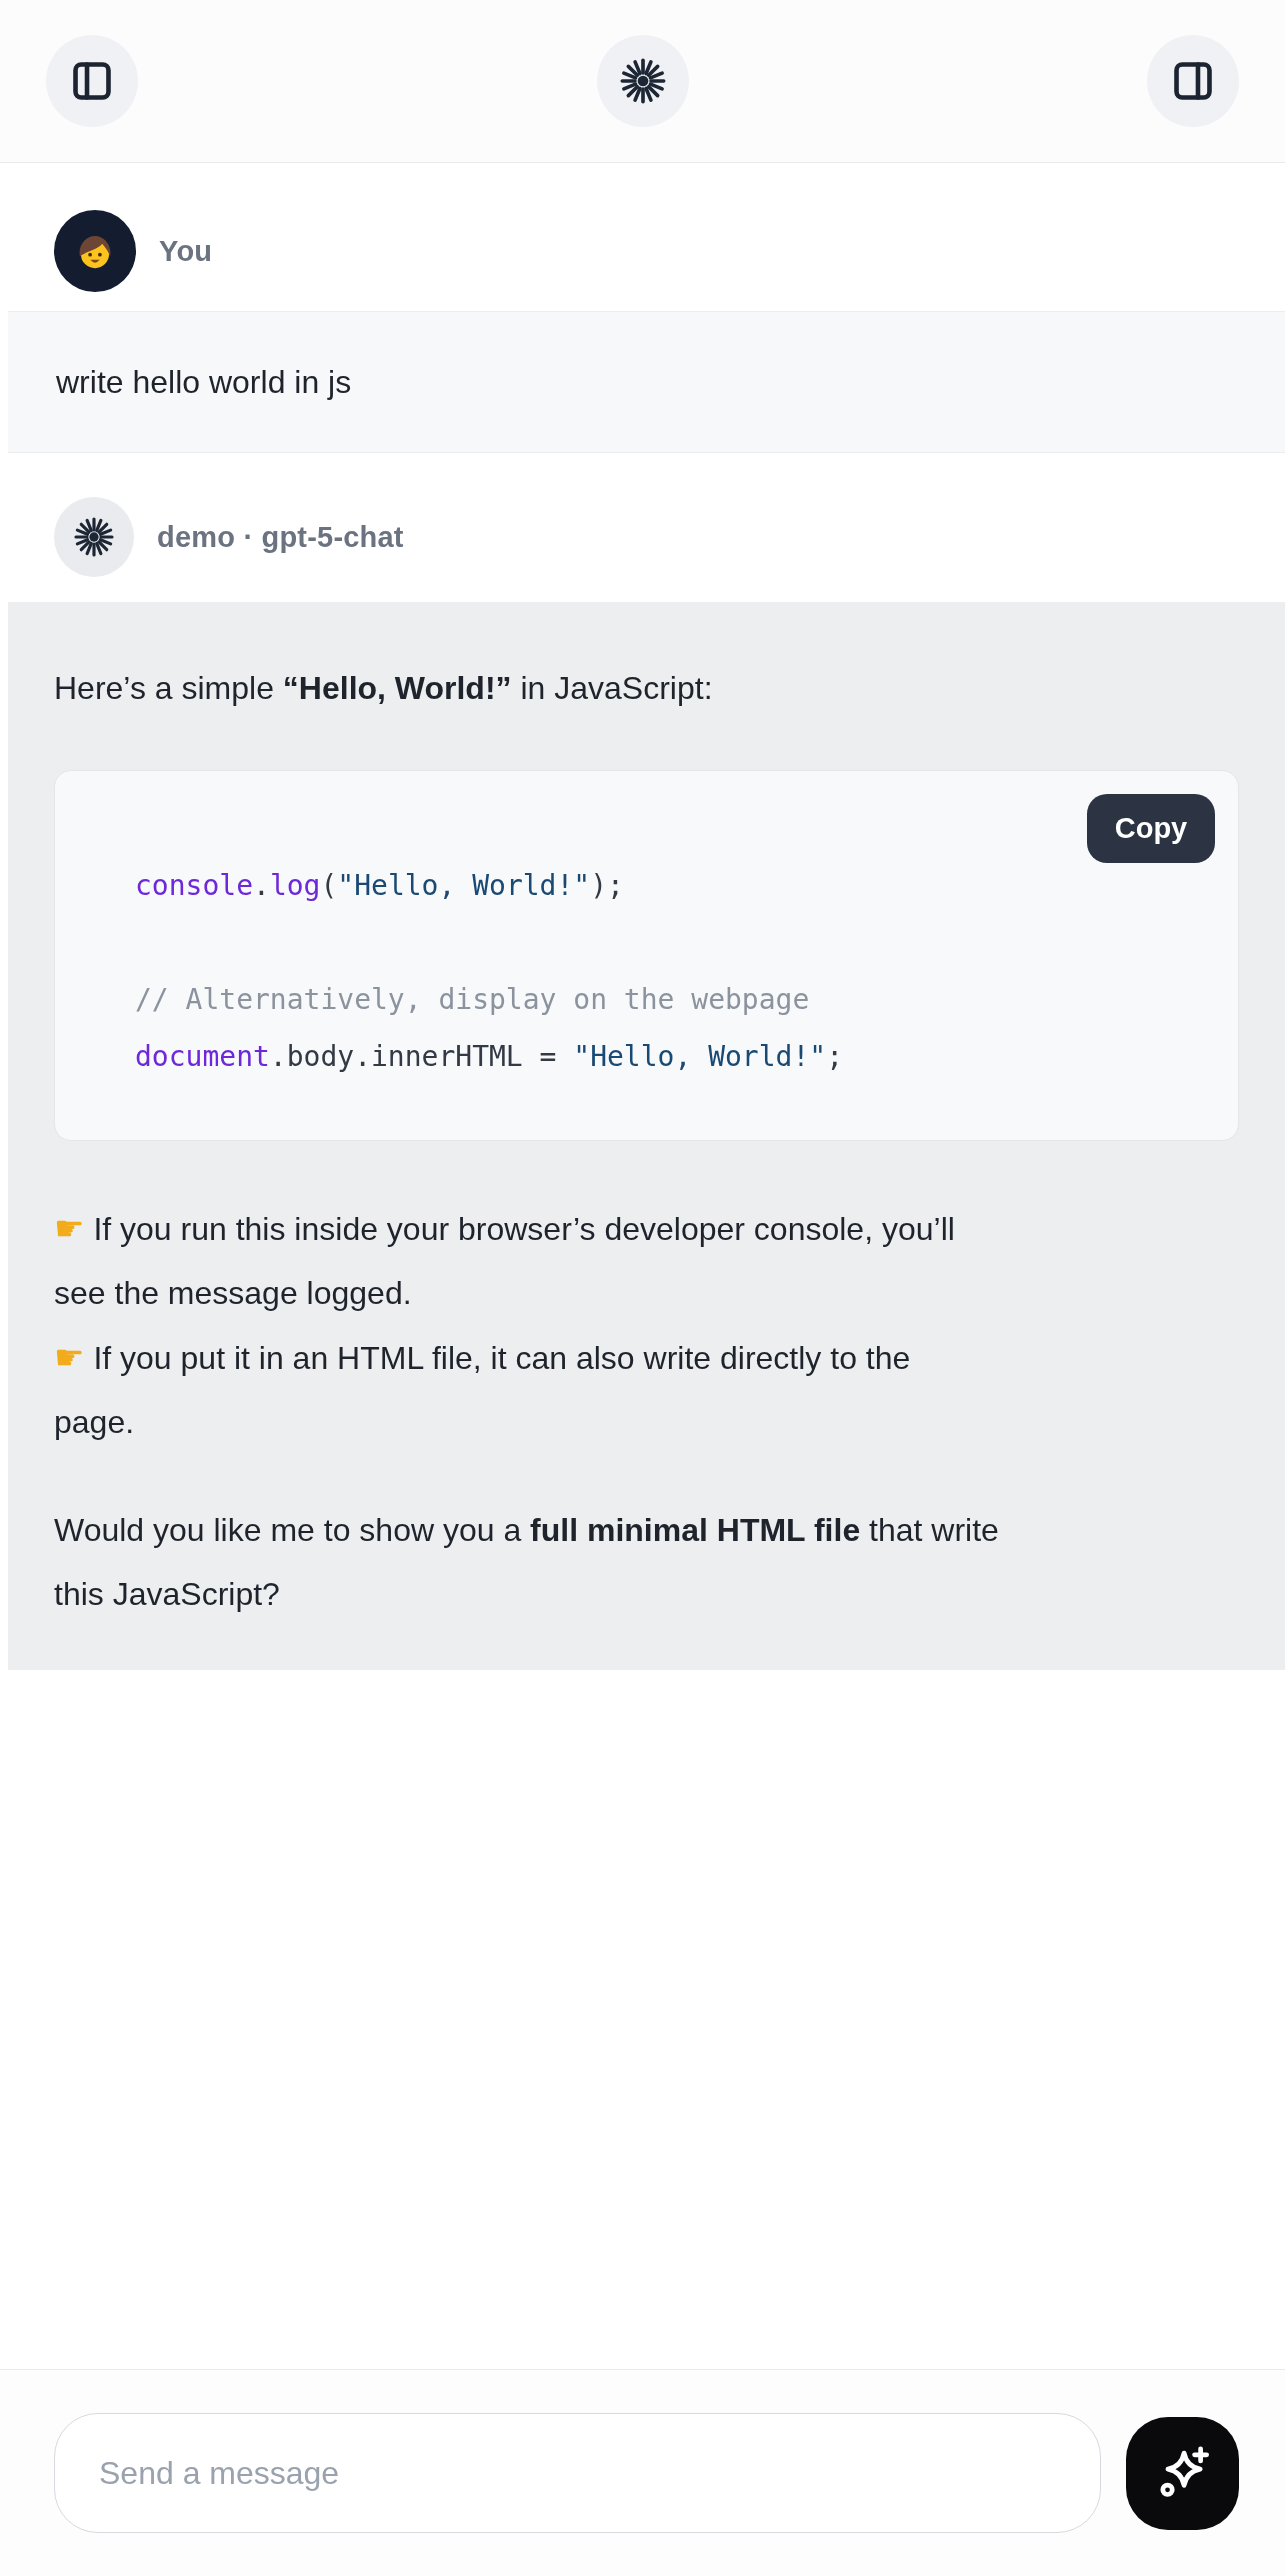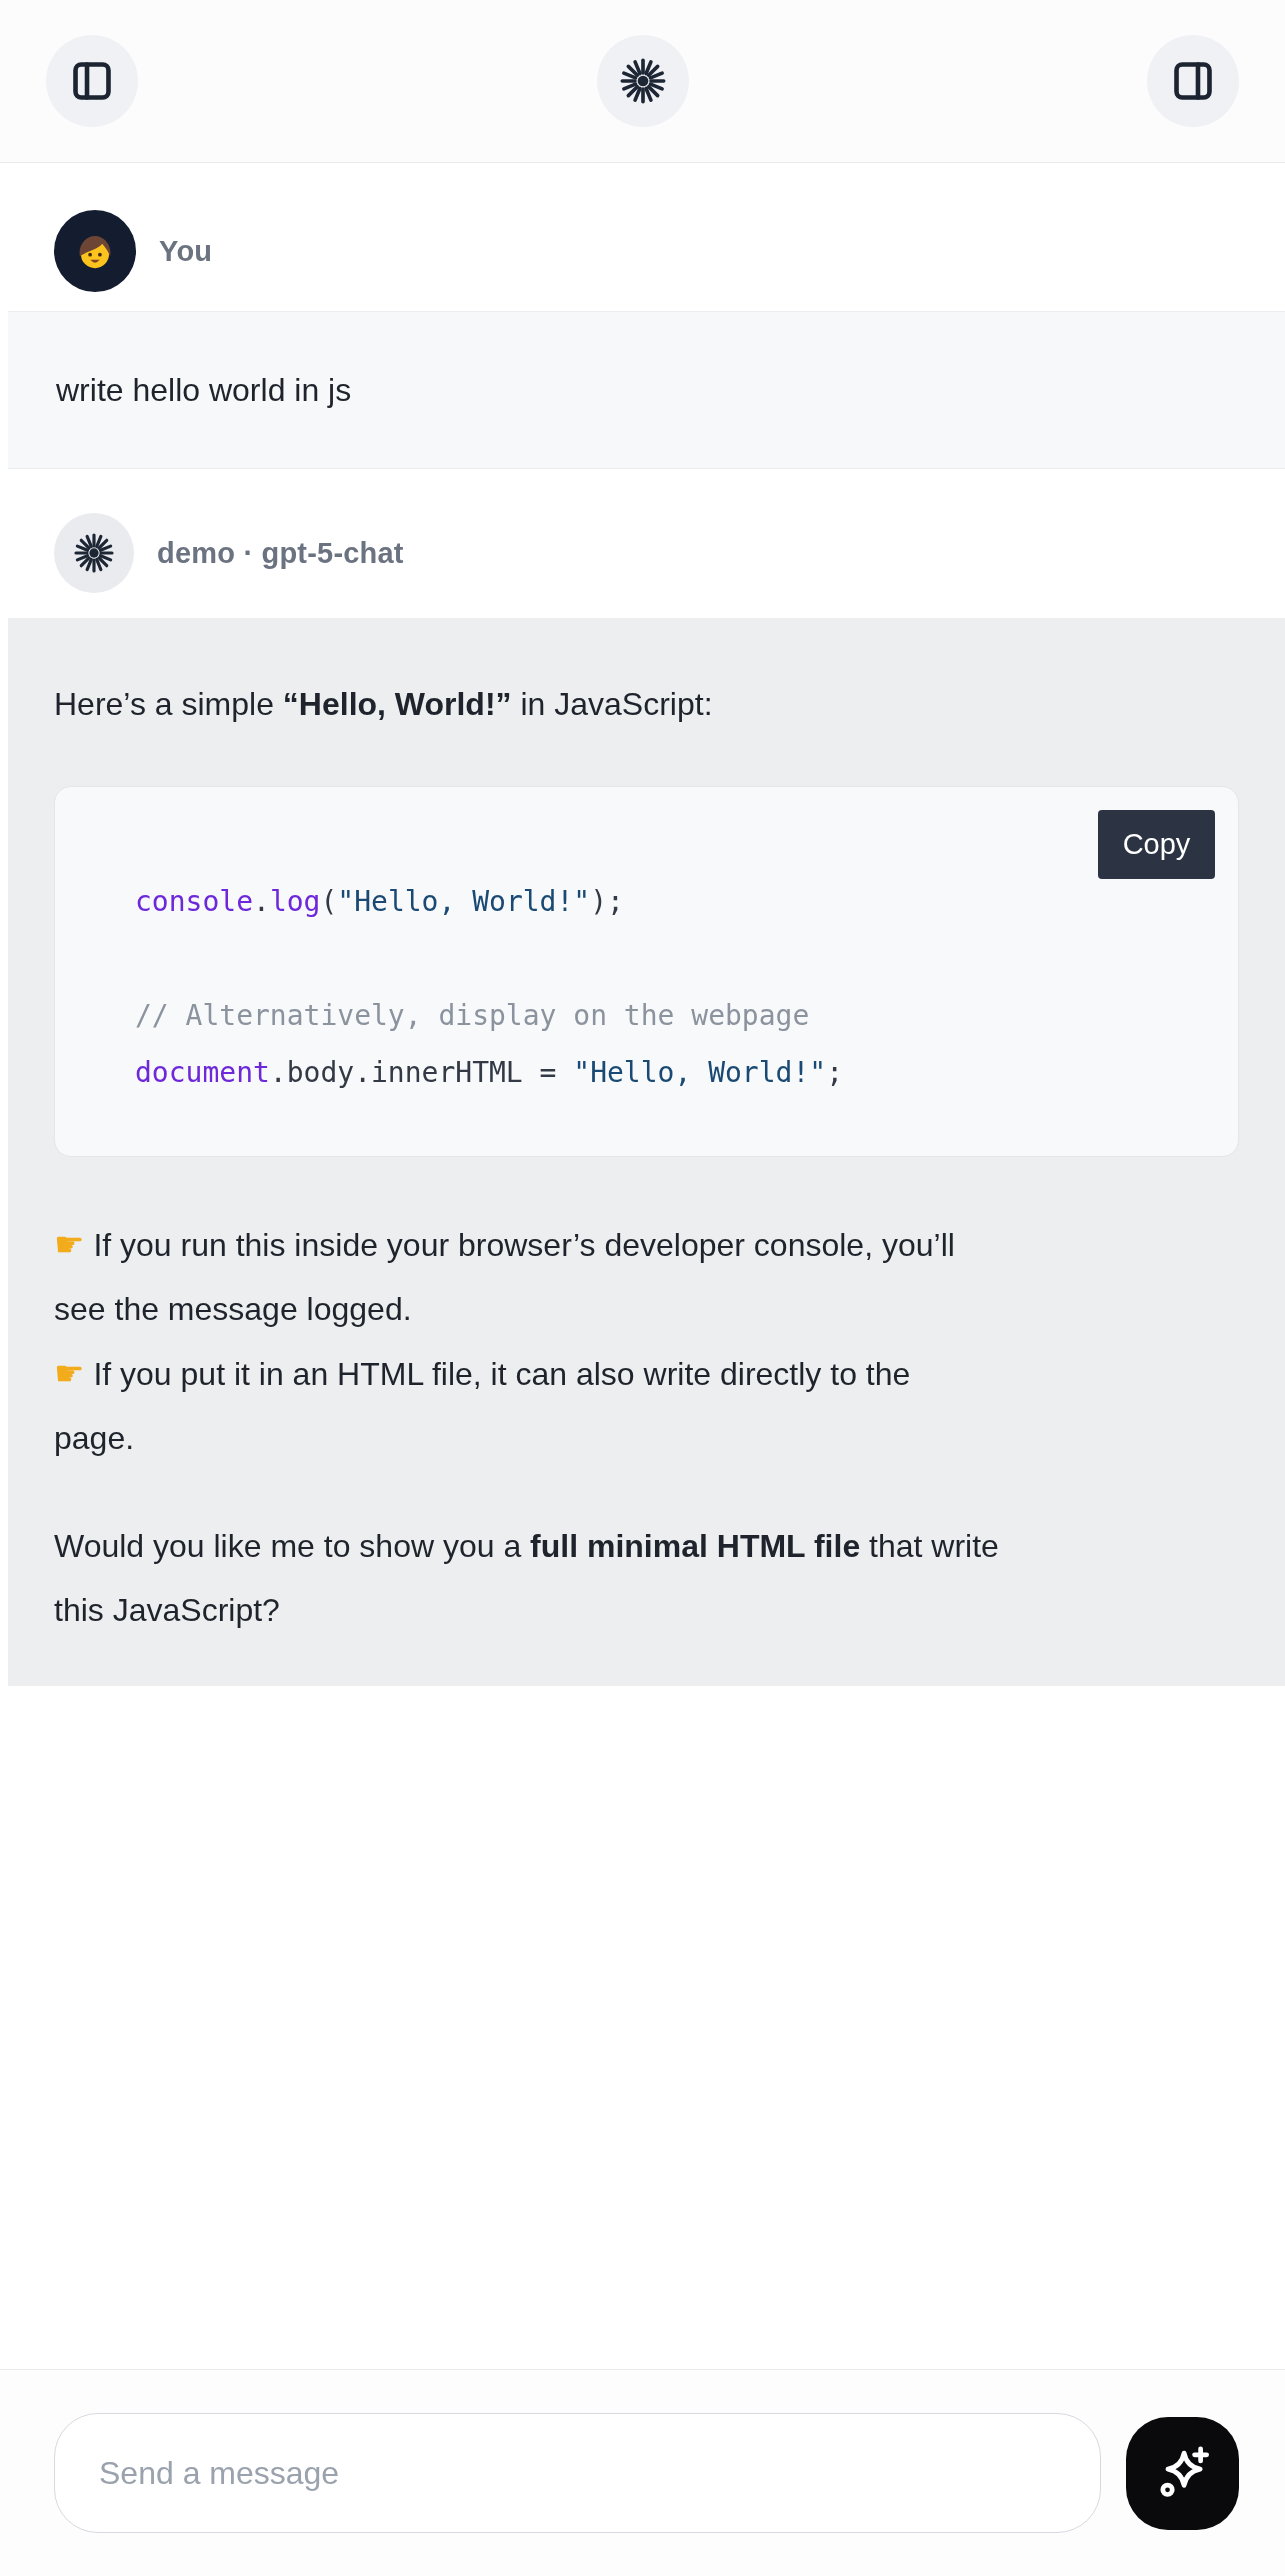--- a/index.html
+++ b/index.html
@@ -47,21 +47,21 @@
     background:#e9ebee; flex:0 0 80px;
     display:flex; align-items:center; justify-content:center;
   }
   .avatar-assistant svg { width:40px; height:40px; }
 
   .user-band {
     margin-top:19px;
     background:#f7f8f9;
     border-top:1.9px solid #ebedf0;
     border-bottom:1.9px solid #ebedf0;
-    height:158px;
+    height:142px;
     display:flex; align-items:center;
     padding:0 48px;
     font-size:32px; color:#1f242c;
   }
 
   .assistant-band {
     margin-top:25px;
     background:#eceef0;
     padding:54px 46px 44px 46px;
     font-size:32px; line-height:64px; color:#1f242c;
@@ -83,25 +83,25 @@
   }
   .code { font-family:"DejaVu Sans Mono", monospace; font-size:28px; line-height:57px; color:#333a45; }
   .code-line { white-space:pre; min-height:57px; }
   .tok-com { color:#8b939e; }
   .tok-var { color:#6d28d9; }
   .tok-fun { color:#6d28d9; }
   .tok-str { color:#1a4a74; }
   .tok-pln { color:#333a45; }
   .copy-btn {
     position:absolute; top:23px; right:23px;
-    width:117px; height:69px;
+    width:128px; height:69px;
     background:#2c3444; color:#ffffff;
-    border:none; border-radius:4px; cursor:pointer;
+    border:none; border-radius:20px; cursor:pointer;
     font-family:"Liberation Sans", sans-serif;
-    font-size:29px; font-weight:400;
+    font-size:29px; font-weight:700;
     display:flex; align-items:center; justify-content:center;
   }
 
   .spacer { flex:1 1 auto; background:#ffffff; }
 
   
   .footer {
     flex:0 0 207px; height:207px;
     background:#fdfdfe;
     border-top:1.9px solid #e9eaed;

